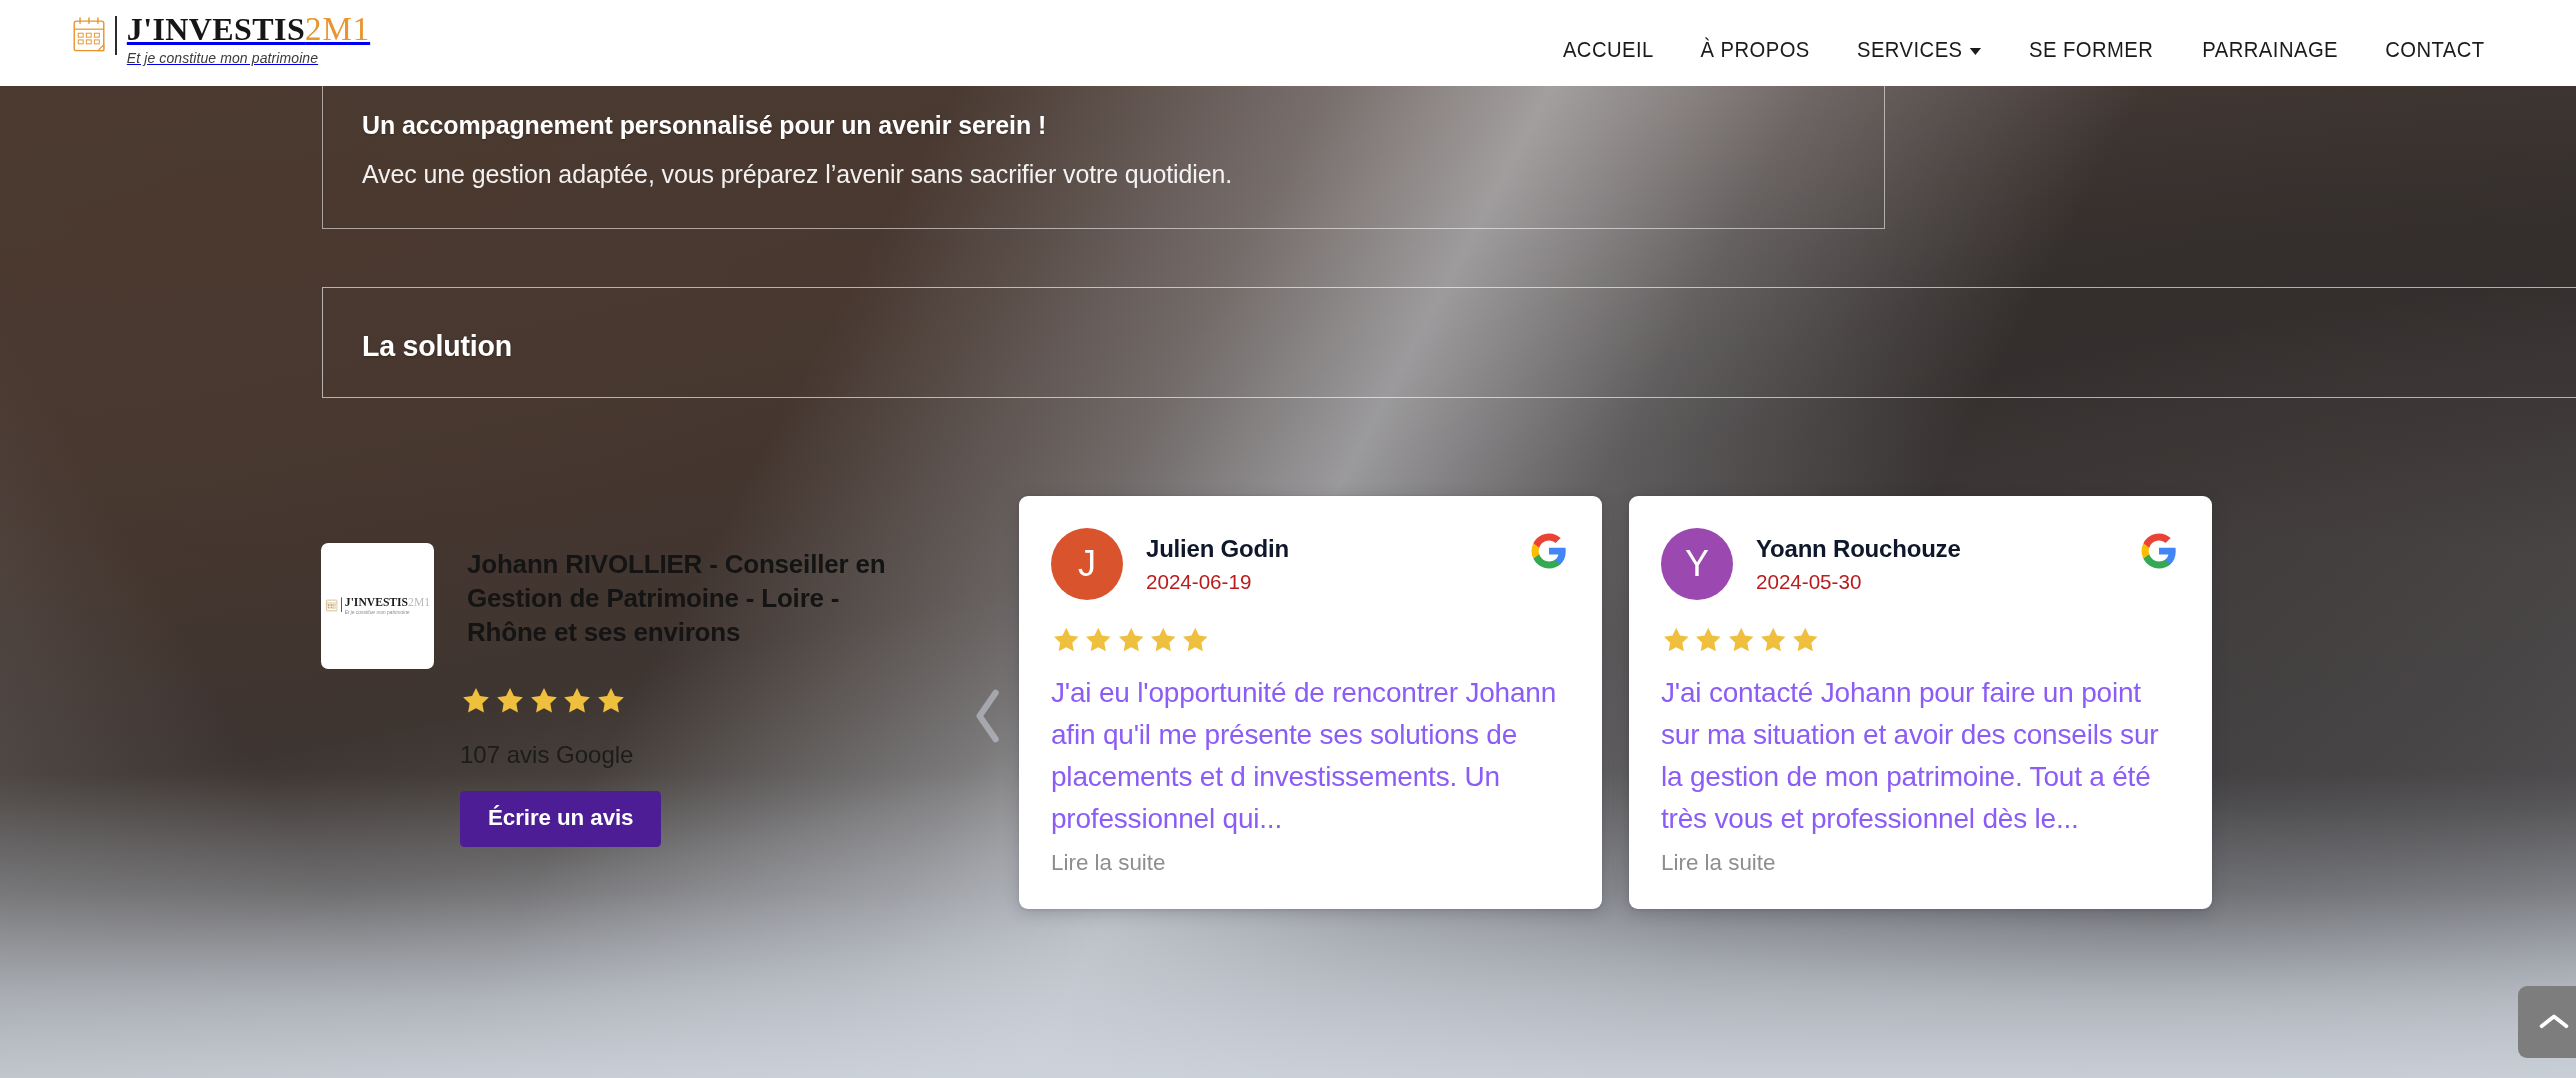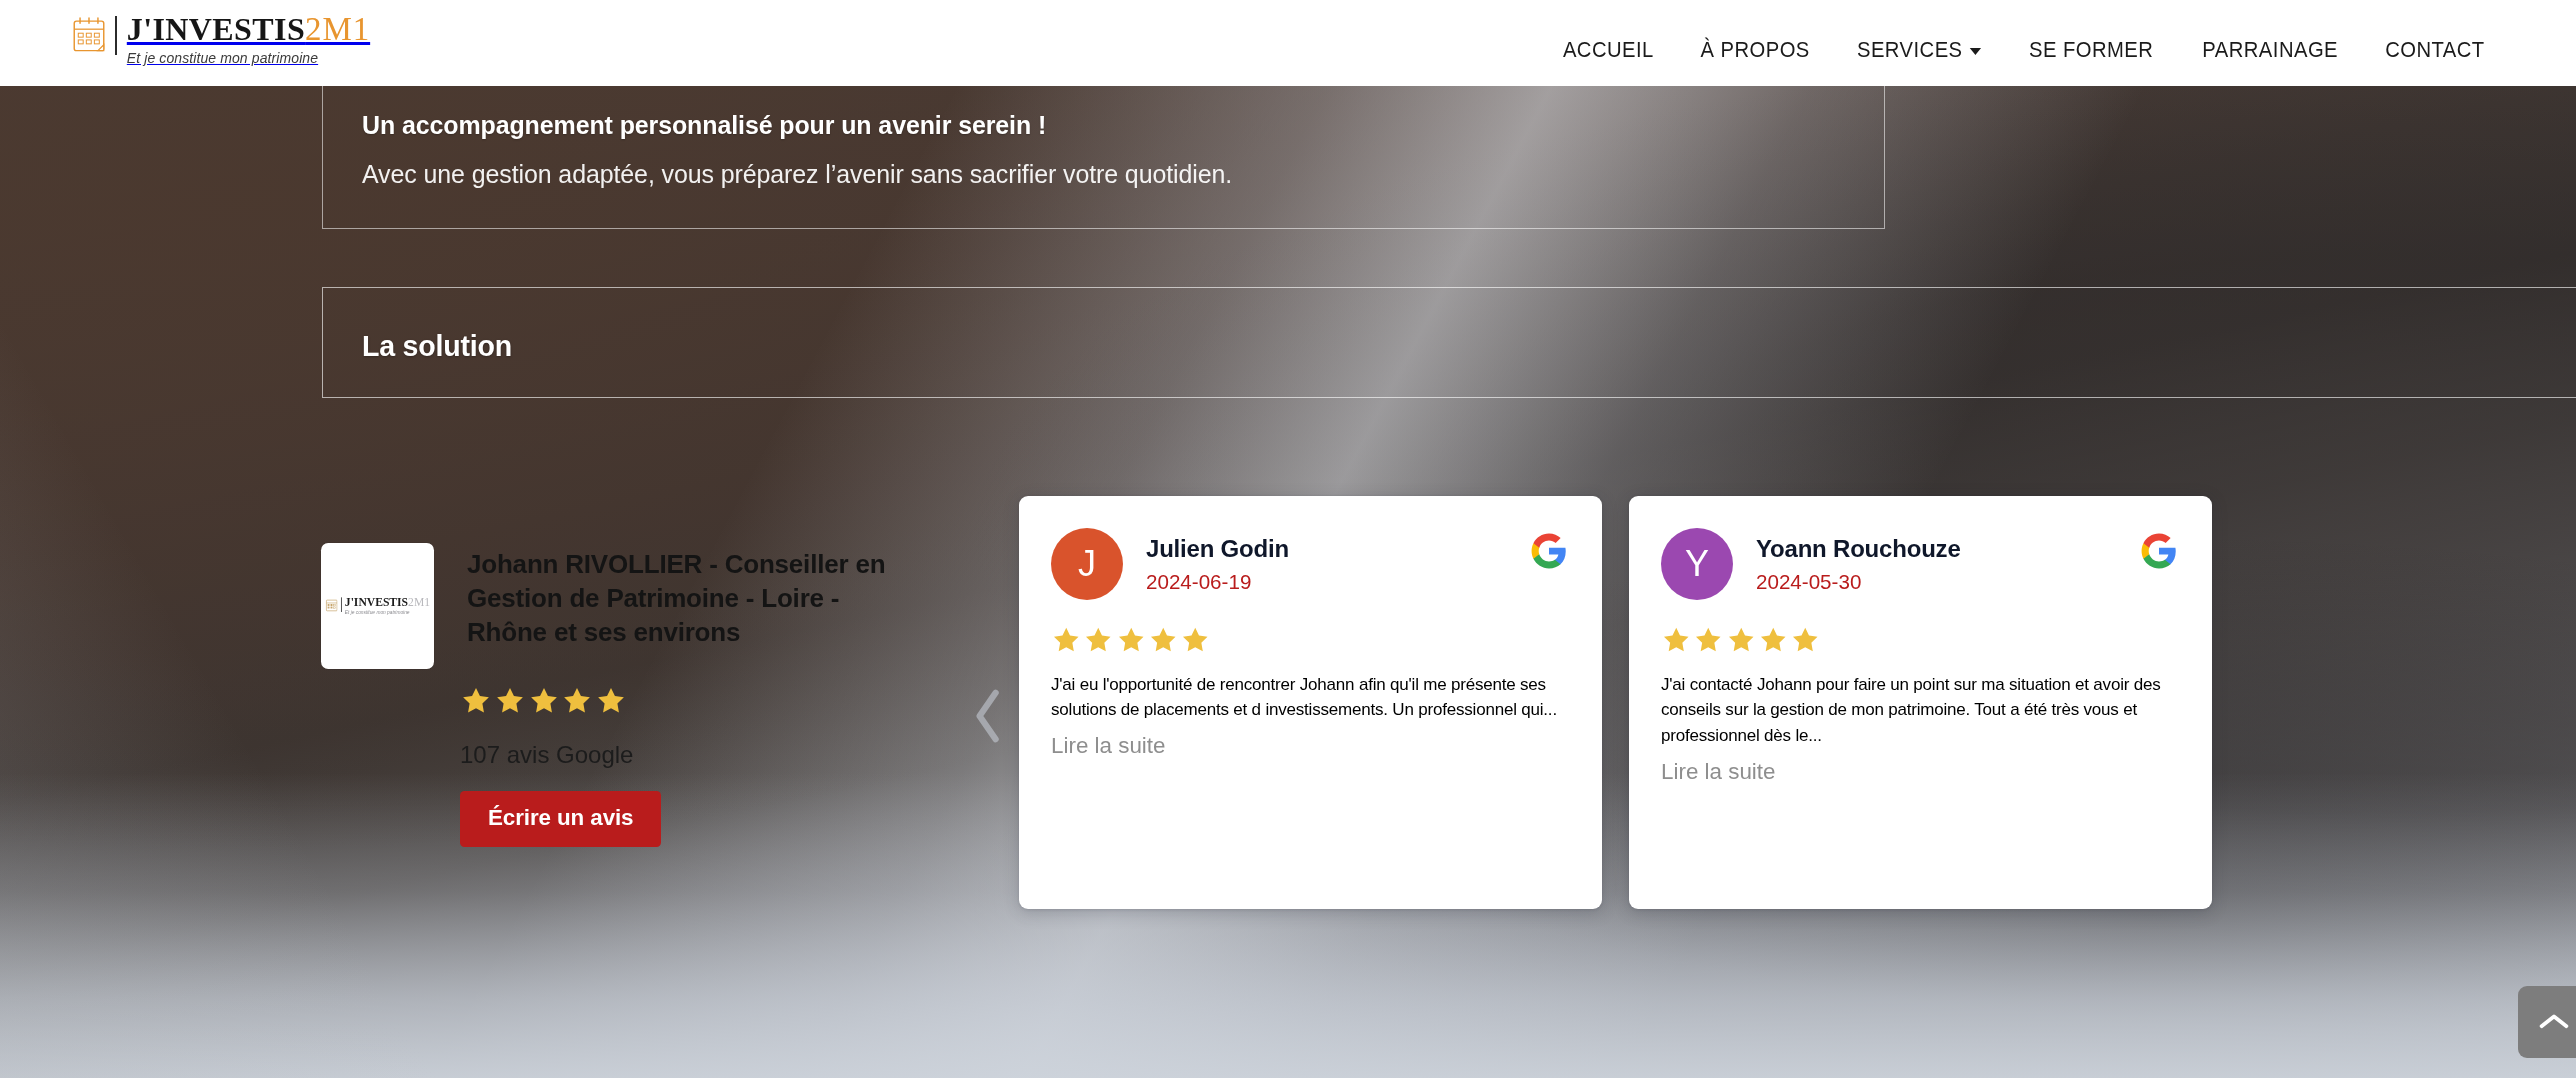--- a/index.html
+++ b/index.html
@@ -332,21 +332,21 @@
     margin-top: 24px;
     margin-left: 139px;
     font-size: 24px;
     color: #1c1c1c;
     font-weight: 400;
   }
   #rev-write-btn {
     margin-top: 21.5px;
     margin-left: 139px;
     display: inline-block;
-    background: #b91c1c;
+    background: #4c1d95;
     color: #ffffff;
     font-size: 22.4px;
     font-weight: 700;
     padding: 14.4px 28px 16px 28px;
     border-radius: 4.5px;
     border: none;
     cursor: pointer;
     font-family: "Liberation Sans", sans-serif;
     letter-spacing: -0.1px;
   }
@@ -412,22 +412,22 @@
     top: 3.6px;
     width: 38px; height: 38px;
   }
   .rev-card .cstars {
     margin-top: 25px;
     display: flex;
     gap: 1.8px;
   }
   .rev-card .body {
     margin-top: 16px;
-    font-size: 17px;
-    color: #000000;
+    font-size: 28px;
+    color: #8b5cf6;
     line-height: 1.50;
     letter-spacing: -0.2px;
   }
   .rev-card .more {
     margin-top: 10.8px;
     font-size: 22.4px;
     color: #8e8e8e;
     cursor: pointer;
   }
 

